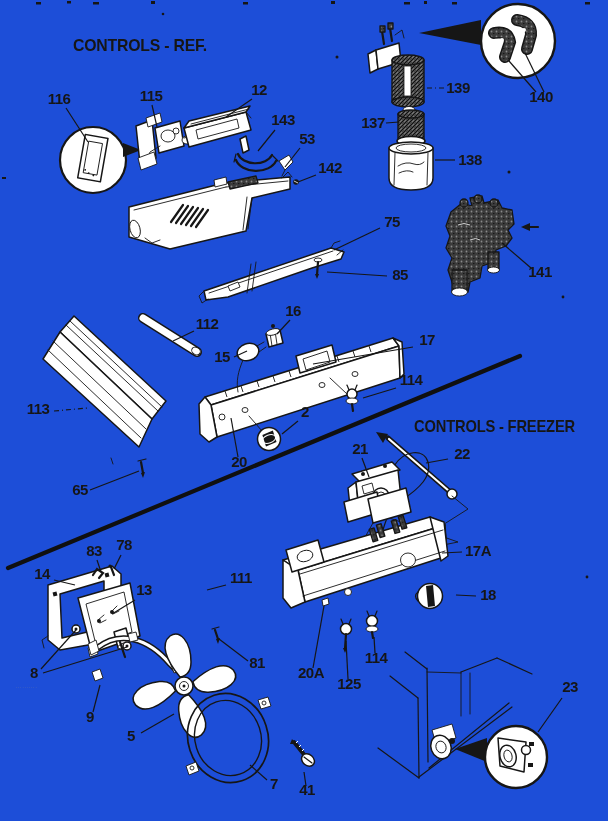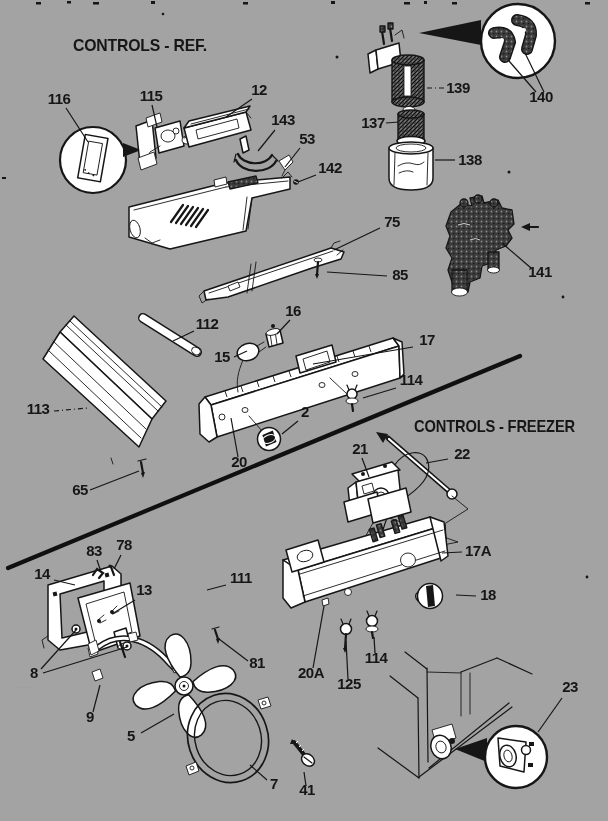--- a/index.html
+++ b/index.html
@@ -1,16 +1,16 @@
 <!DOCTYPE html>
 <html><head>
 <meta charset="utf-8">
 <style>
   html,body{margin:0;padding:0;background:#e8e8e8;}
-  .page{width:608px;height:821px;background:#a3a3a3;position:relative;overflow:hidden;
+  .page{width:608px;height:821px;background:#1d4ed8;position:relative;overflow:hidden;
         font-family:"Liberation Sans",sans-serif;}
   svg{display:block}
   .o{fill:#ffffff;stroke:#161616;stroke-width:1.5;stroke-linejoin:round}
   .l{fill:none;stroke:#161616;stroke-width:1.2;stroke-linecap:round;stroke-linejoin:round}
   .t{fill:none;stroke:#161616;stroke-width:2.2;stroke-linecap:round}
   .k{fill:#161616;stroke:none}
   .g{fill:url(#grain);stroke:#161616;stroke-width:1.3;stroke-linejoin:round}
   .h{fill:url(#hatchy);stroke:#161616;stroke-width:1.4;stroke-linejoin:round}
   .thin{stroke-width:0.9}
   .div{stroke:#101010;stroke-width:4.2;stroke-linecap:round}

